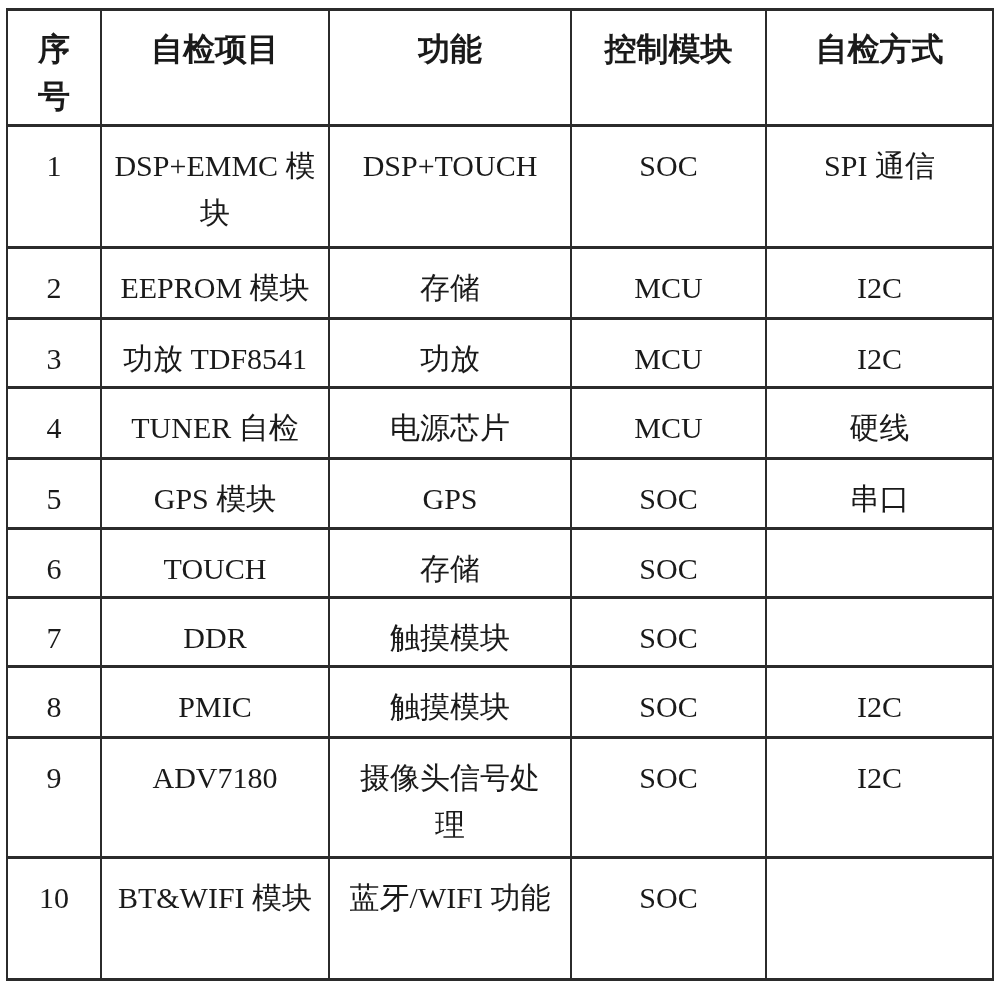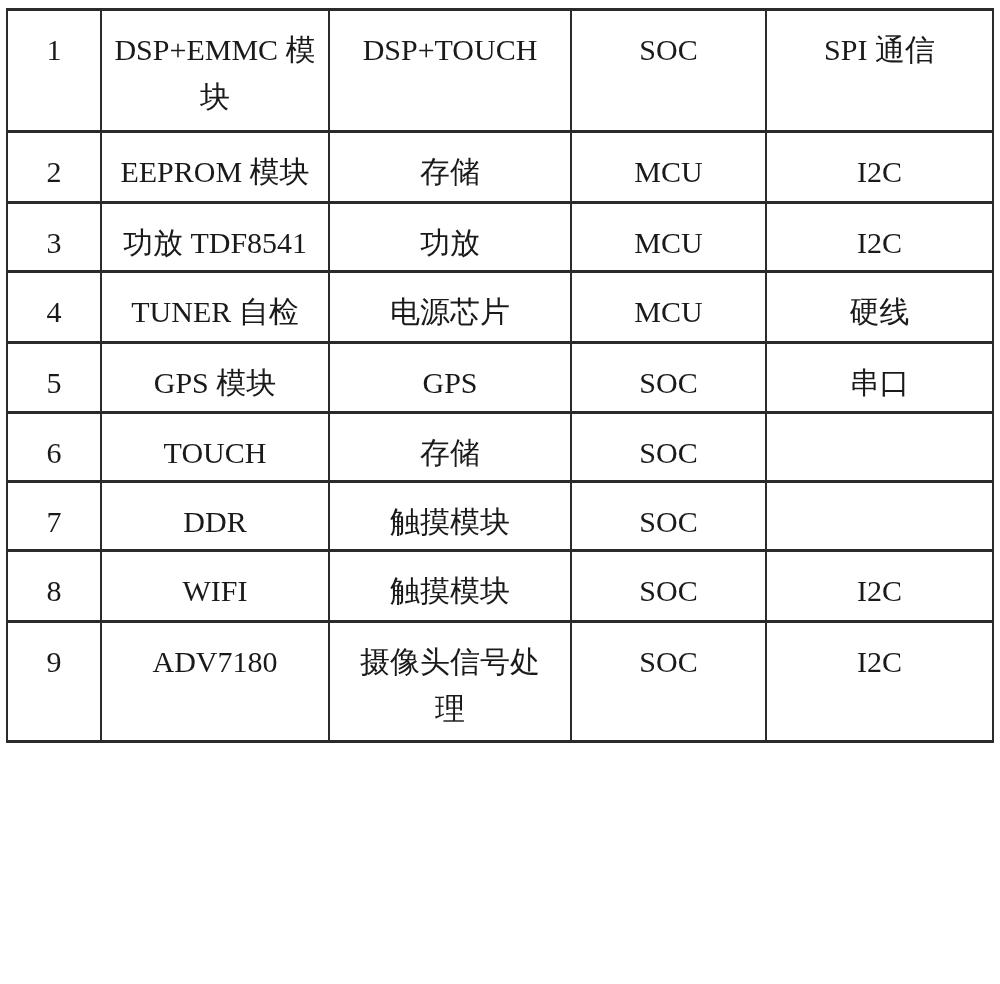--- a/index.html
+++ b/index.html
@@ -67,20 +67,27 @@
 <div class="figure-canvas">
   <table class="selfcheck">
     <colgroup>
       <col style="width:94px">
       <col style="width:228px">
       <col style="width:242px">
       <col style="width:195px">
       <col style="width:227px">
     </colgroup>
     <tbody>
+      <tr class="rh0">
+        <th class="c1">序号</th>
+        <th class="c2">自检项目</th>
+        <th class="c3">功能</th>
+        <th class="c4">控制模块</th>
+        <th class="c5">自检方式</th>
+      </tr>
       <tr class="rh1">
         <td class="c1">1</td>
         <td class="c2">DSP+EMMC 模块</td>
         <td class="c3">DSP+TOUCH</td>
         <td class="c4">SOC</td>
         <td class="c5">SPI 通信</td>
       </tr>
       <tr class="rh2">
         <td class="c1">2</td>
         <td class="c2">EEPROM 模块</td>
@@ -118,27 +125,34 @@
       </tr>
       <tr class="rh7">
         <td class="c1">7</td>
         <td class="c2">DDR</td>
         <td class="c3">触摸模块</td>
         <td class="c4">SOC</td>
         <td class="c5"></td>
       </tr>
       <tr class="rh8">
         <td class="c1">8</td>
-        <td class="c2">WIFI</td>
+        <td class="c2">PMIC</td>
         <td class="c3">触摸模块</td>
         <td class="c4">SOC</td>
         <td class="c5">I2C</td>
       </tr>
       <tr class="rh9">
         <td class="c1">9</td>
         <td class="c2">ADV7180</td>
         <td class="c3">摄像头信号处理</td>
         <td class="c4">SOC</td>
         <td class="c5">I2C</td>
       </tr>
+      <tr class="rh10">
+        <td class="c1">10</td>
+        <td class="c2">BT&amp;WIFI 模块</td>
+        <td class="c3">蓝牙/WIFI 功能</td>
+        <td class="c4">SOC</td>
+        <td class="c5"></td>
+      </tr>
     </tbody>
   </table>
 </div>
 
 </body></html>

